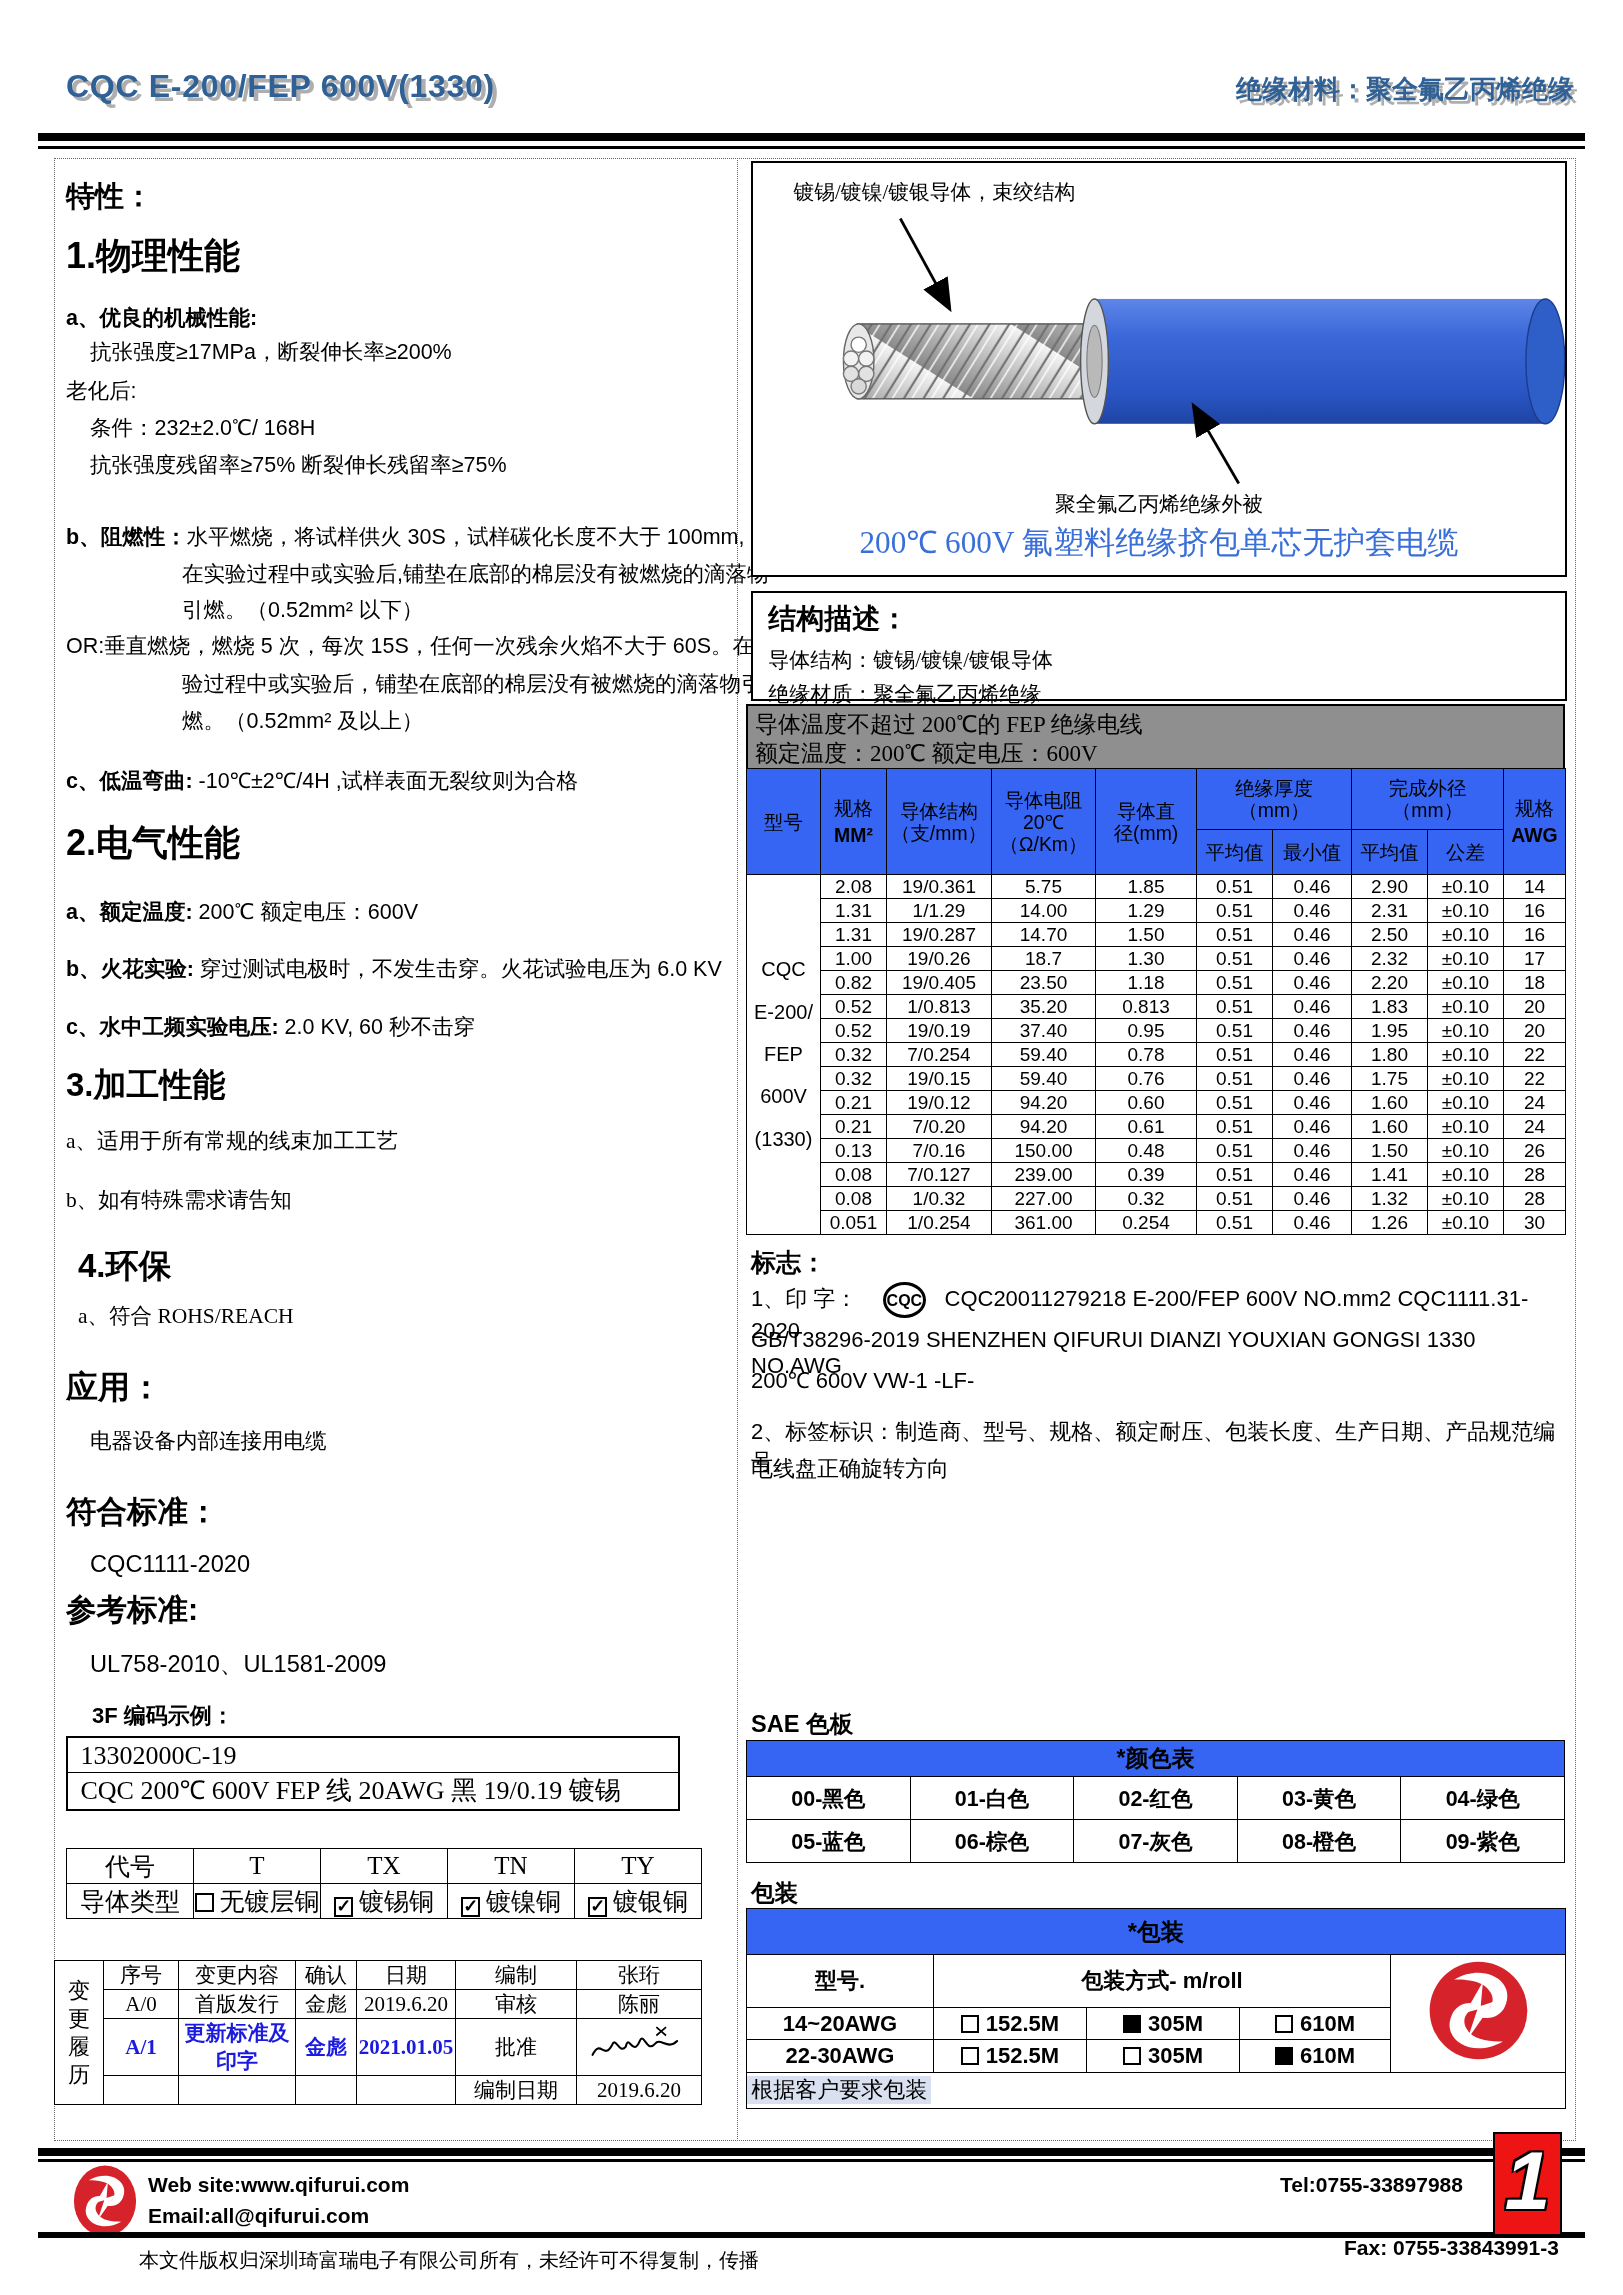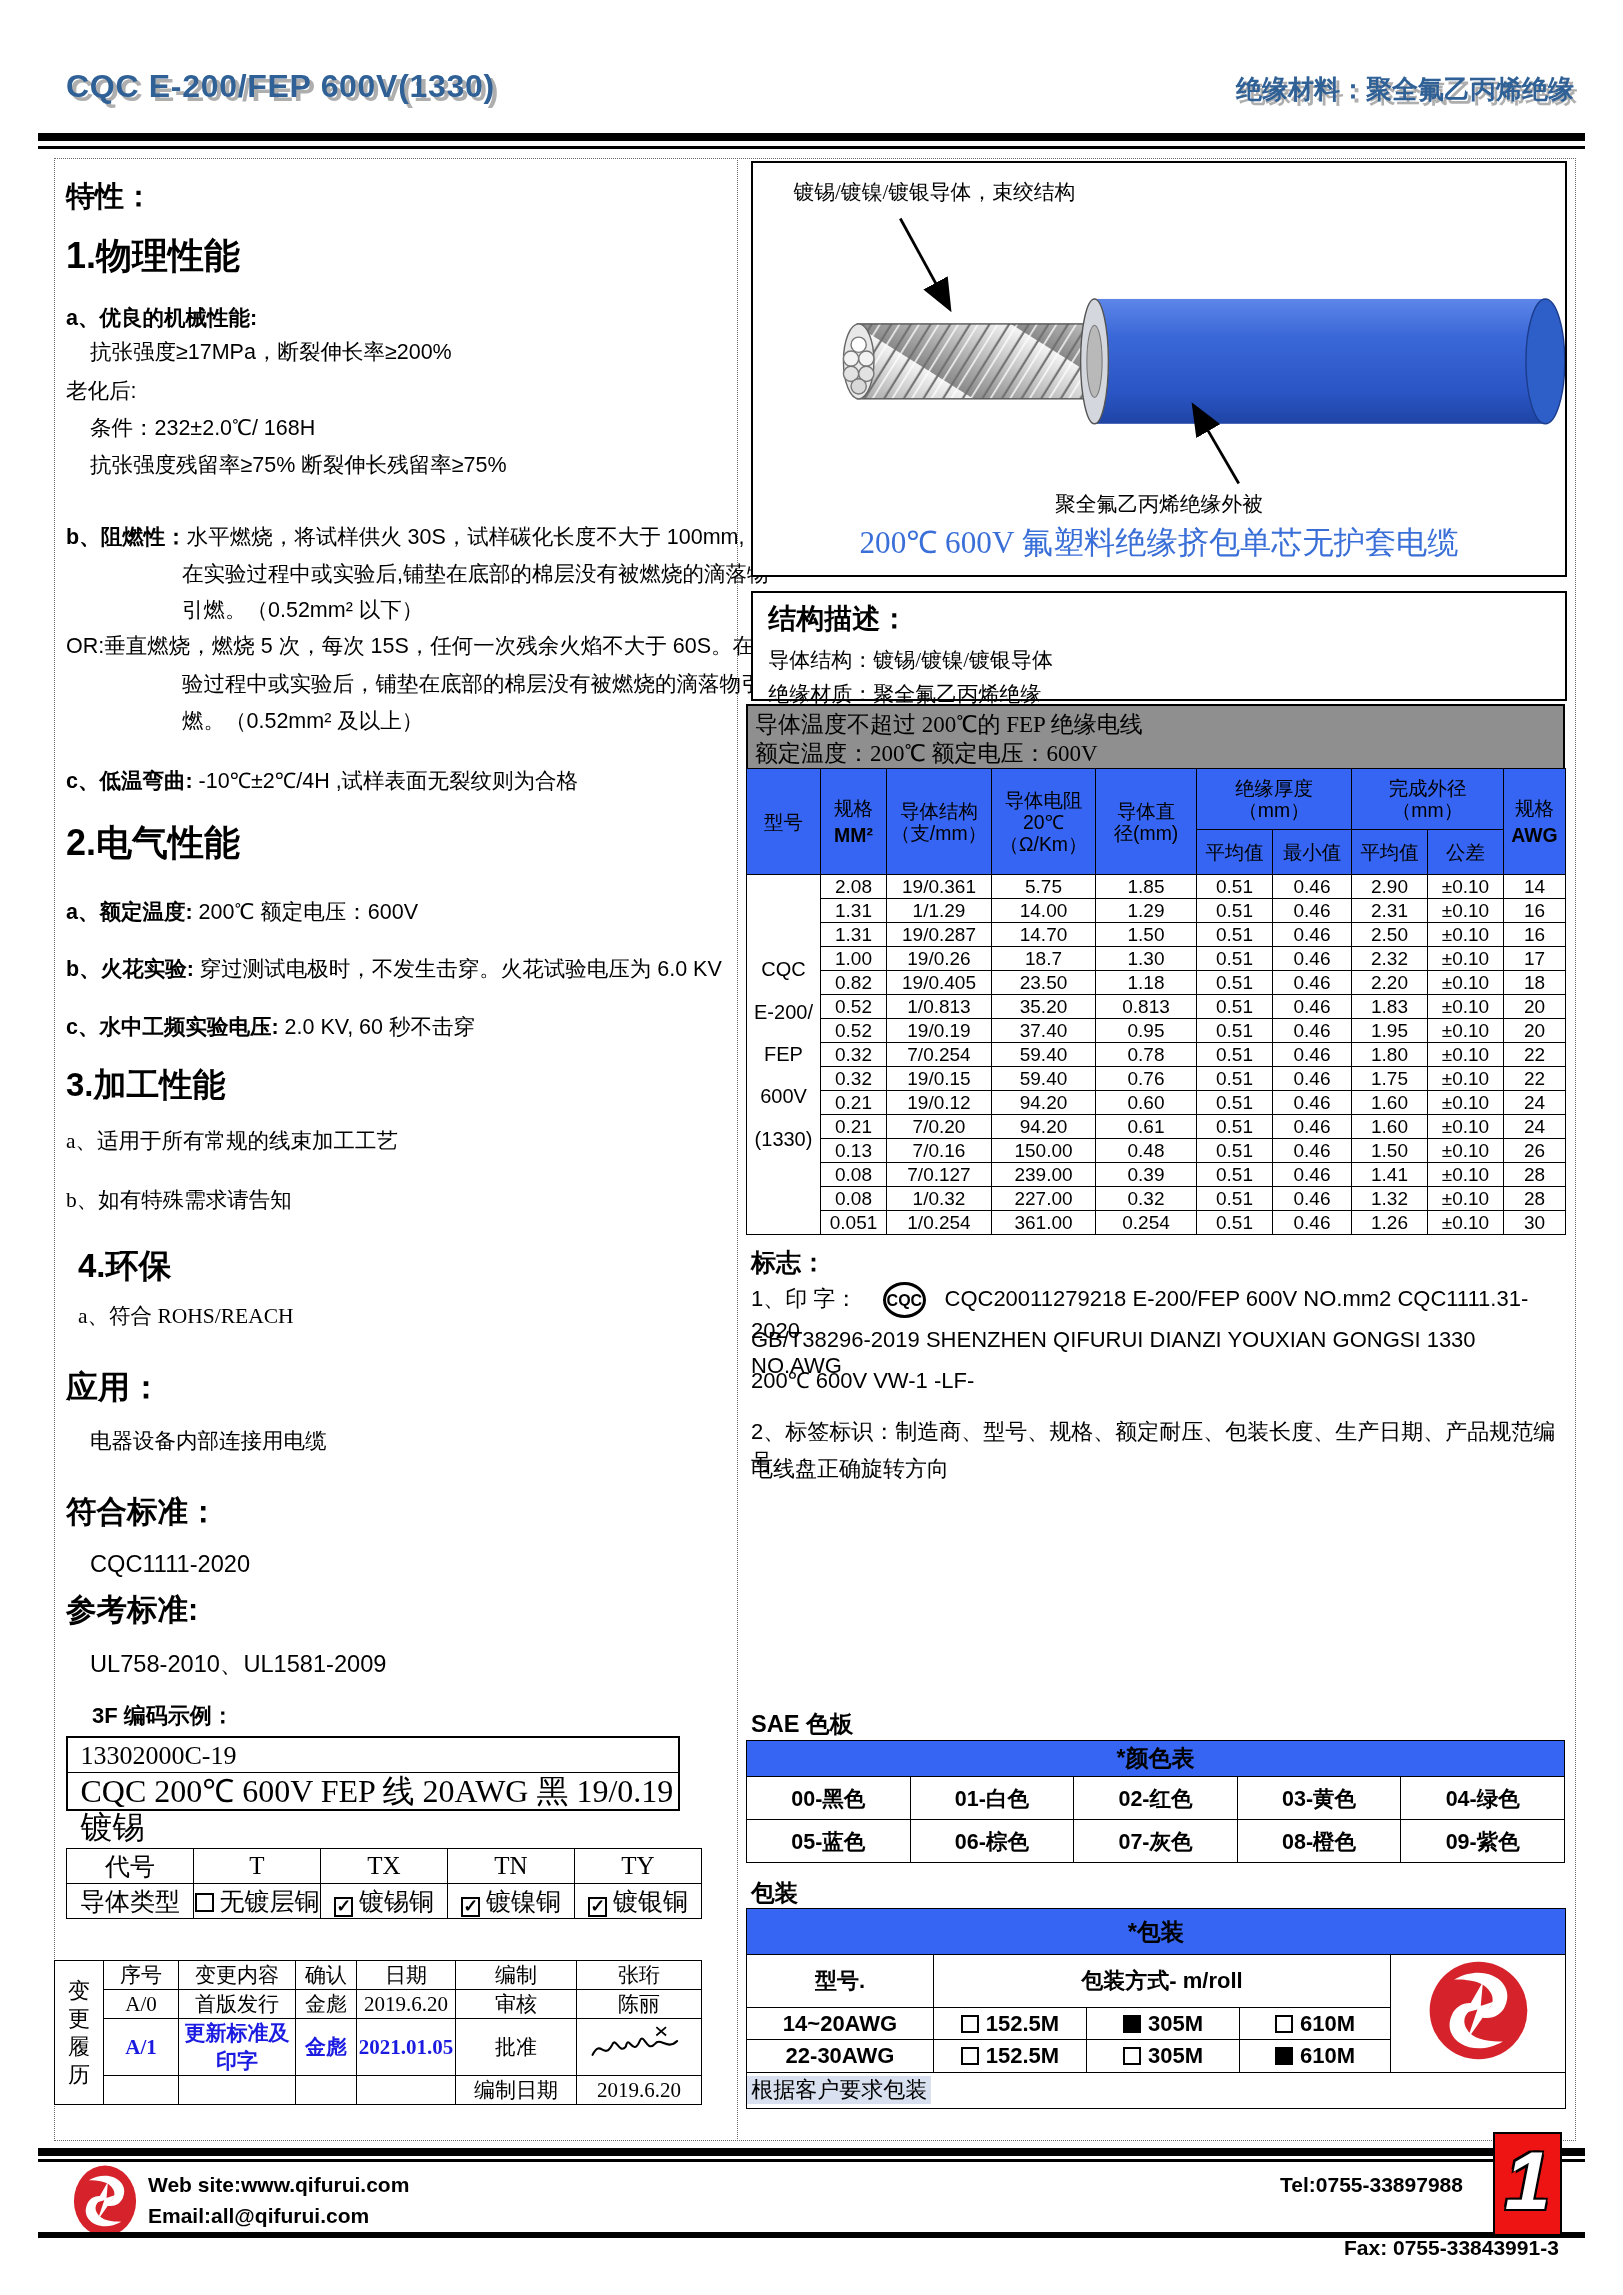--- a/index.html
+++ b/index.html
@@ -21,21 +21,21 @@
 
   
   .h1 { font-size:29px; font-weight:bold; color:#000; }
   .h2 { font-size:36px; font-weight:bold; }
   .h3 { font-size:32px; font-weight:bold; }
   .t31 { font-size:21.5px; }
   .lbl { font-size:21.5px; font-weight:bold; }
 
   .codebox { border:2.1px solid #000; }
   .codebox .row1 { height:35px; line-height:35px; border-bottom:1.4px solid #000; font-size:26px; padding-left:12.5px; }
-  .codebox .row2 { height:36px; line-height:36px; font-size:32px; padding-left:12.5px; }
+  .codebox .row2 { height:36px; line-height:36px; font-size:26px; padding-left:12.5px; }
 
   table { border-collapse:collapse; table-layout:fixed; }
   td, th { border:1.4px solid #000; text-align:center; overflow:hidden; }
 
   .daihao { width:635px; font-family:"Liberation Serif", serif; }
   .daihao td { height:35px; font-size:25px; }
   .rev { width:647px; font-family:"Liberation Serif", serif; }
   .rev td { font-size:21px; }
   .rev .side { font-size:22px; line-height:28px; }
   .rev .blue td { color:#1a1ae0; font-weight:bold; }
@@ -569,19 +569,20 @@
       <path d="M72 78 C44 94 16 76 26 54 C30 44 42 40 53 46 C40 48 34 57 39 66 C45 77 60 78 72 78 Z" fill="#fff"></path>
       <path d="M54 24 L38 52 L49 49 L40 76 L64 42 L52 46 Z" fill="#fff"></path>
     </svg>
   </div>
   <div class="abs footer-line" style="left:148px; top:2173px;">Web site:www.qifurui.com</div>
   <div class="abs footer-line" style="left:148px; top:2204px;">Email:all@qifurui.com</div>
   <div class="abs footer-line" style="left:1280px; top:2173px;">Tel:0755-33897988</div>
   <div class="abs footer-line" style="left:1344px; top:2204px;margin-top:32px;">Fax: 0755-33843991-3</div>
 
   <div class="abs rule" style="left:38px; top:2232px; width:1547px; height:5.6px;"></div>
+  <div class="abs serif" style="left:139px; top:2247px; font-size:20px;">本文件版权归深圳琦富瑞电子有限公司所有，未经许可不得复制，传播</div>
 
   <div class="abs pagebox" style="left:1493px; top:2132px; width:69px; height:104px;">
     <span>1</span>
   </div>
 
 </div>
 
 
 </body></html>

